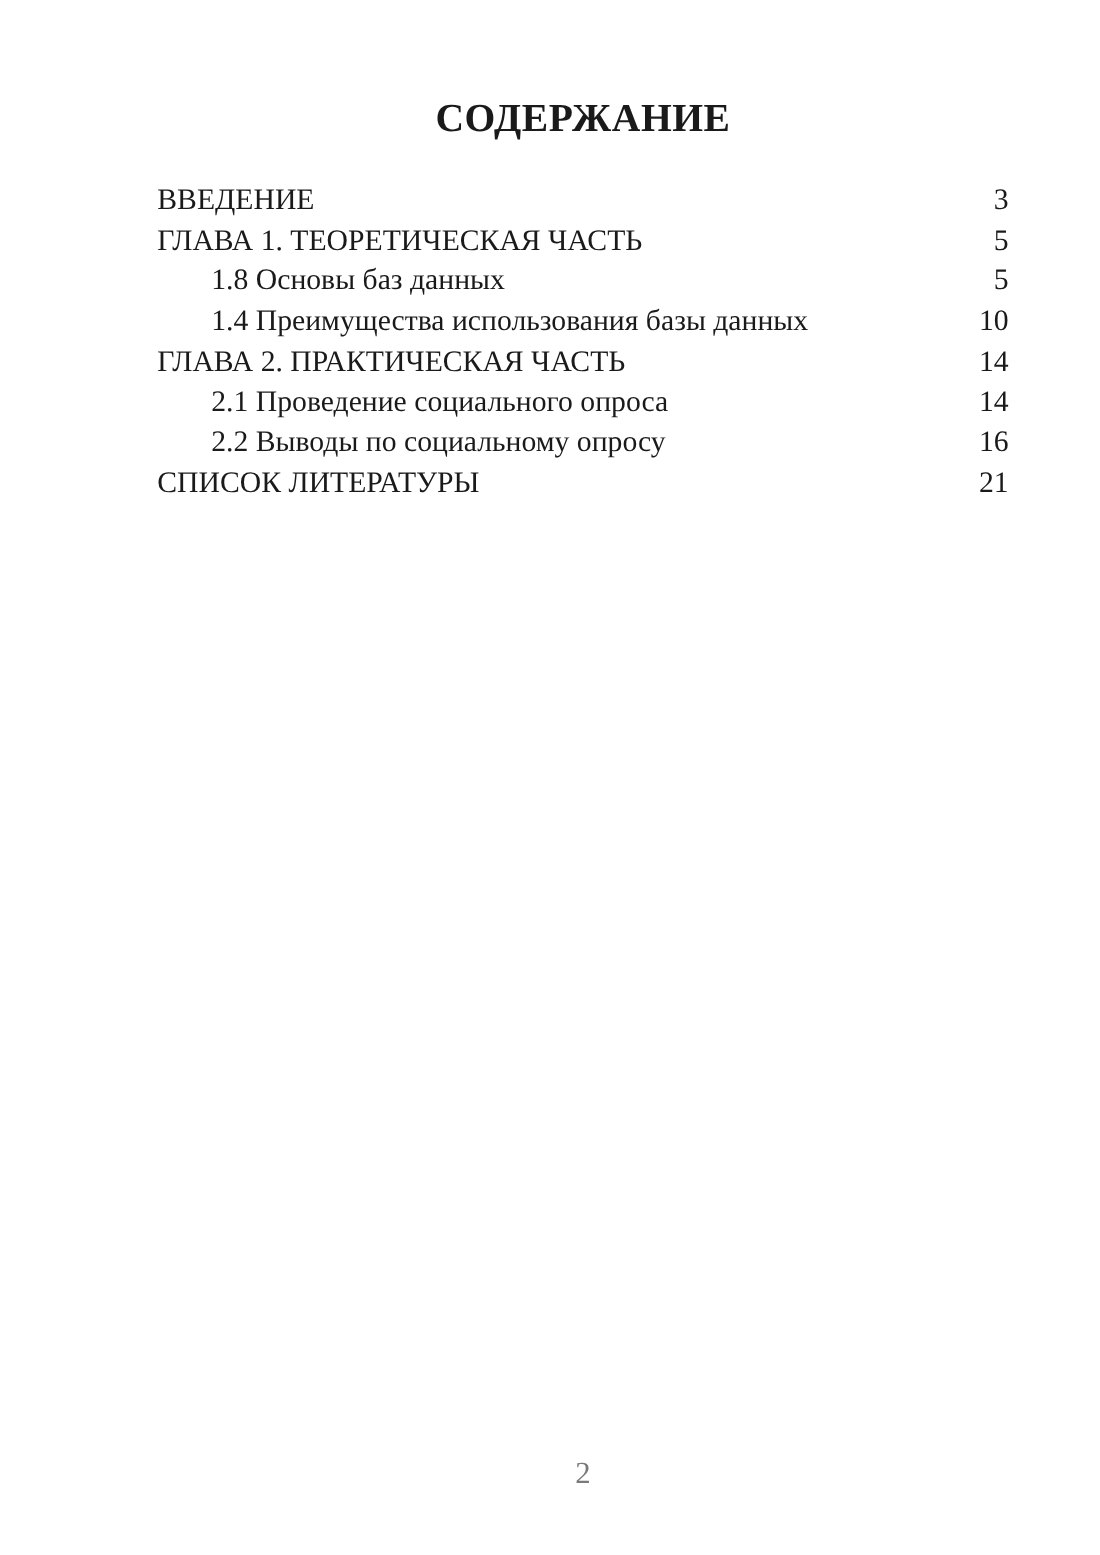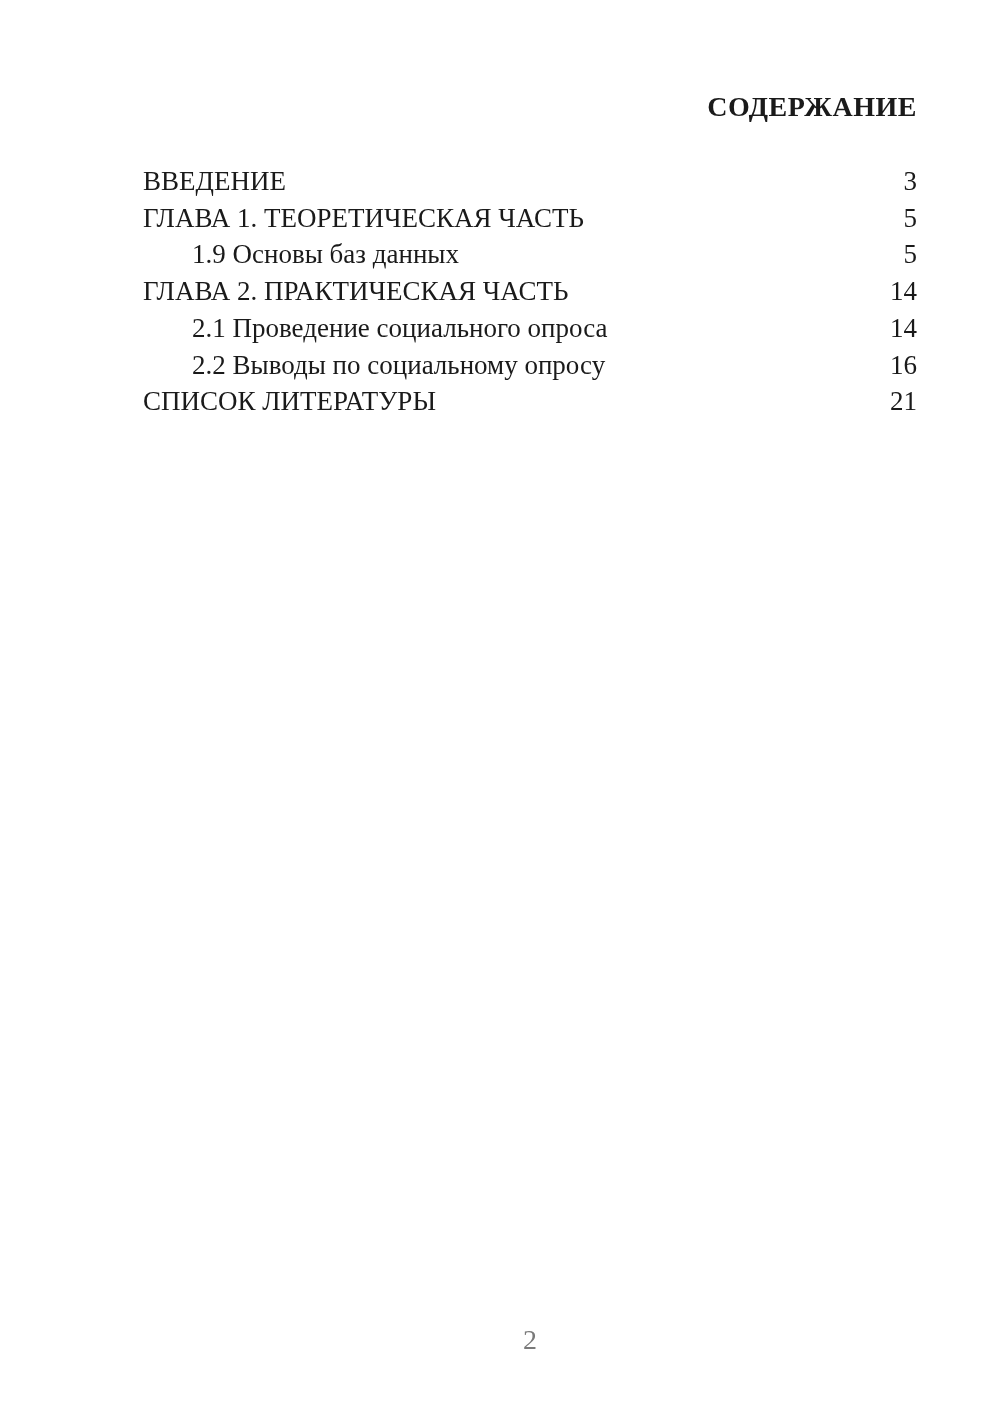--- a/index.html
+++ b/index.html
@@ -14,22 +14,22 @@
     background: #ffffff;
     font-family: "Liberation Serif", "DejaVu Serif", serif;
     color: #1a1a1a;
     overflow: hidden;
   }
   .doc-title {
     position: absolute;
     left: 143px;
     width: 774px;
     top: 89px;
-    text-align: right;
-    font-size: 28px;
+    text-align: center;
+    font-size: 36px;
     font-weight: bold;
     line-height: 36px;
     letter-spacing: 0.5px;
   }
   .toc {
     position: absolute;
     left: 143px;
     width: 774px;
     top: 163px;
   }
@@ -77,26 +77,30 @@
       <span class="toc-label">ВВЕДЕНИЕ</span>
       <span class="toc-page">3</span>
     </div>
 
     <div class="toc-row">
       <span class="toc-label">ГЛАВА 1. ТЕОРЕТИЧЕСКАЯ ЧАСТЬ</span>
       <span class="toc-page">5</span>
     </div>
 
     <div class="toc-row indent">
-      <span class="toc-label">1.9 Основы баз данных</span>
+      <span class="toc-label">1.8 Основы баз данных</span>
       <span class="toc-page">5</span>
     </div>
 
 
 
+    <div class="toc-row indent">
+      <span class="toc-label">1.4 Преимущества использования базы данных</span>
+      <span class="toc-page">10</span>
+    </div>
 
     <div class="toc-row">
       <span class="toc-label">ГЛАВА 2. ПРАКТИЧЕСКАЯ ЧАСТЬ</span>
       <span class="toc-page">14</span>
     </div>
 
     <div class="toc-row indent">
       <span class="toc-label">2.1 Проведение социального опроса</span>
       <span class="toc-page">14</span>
     </div>

